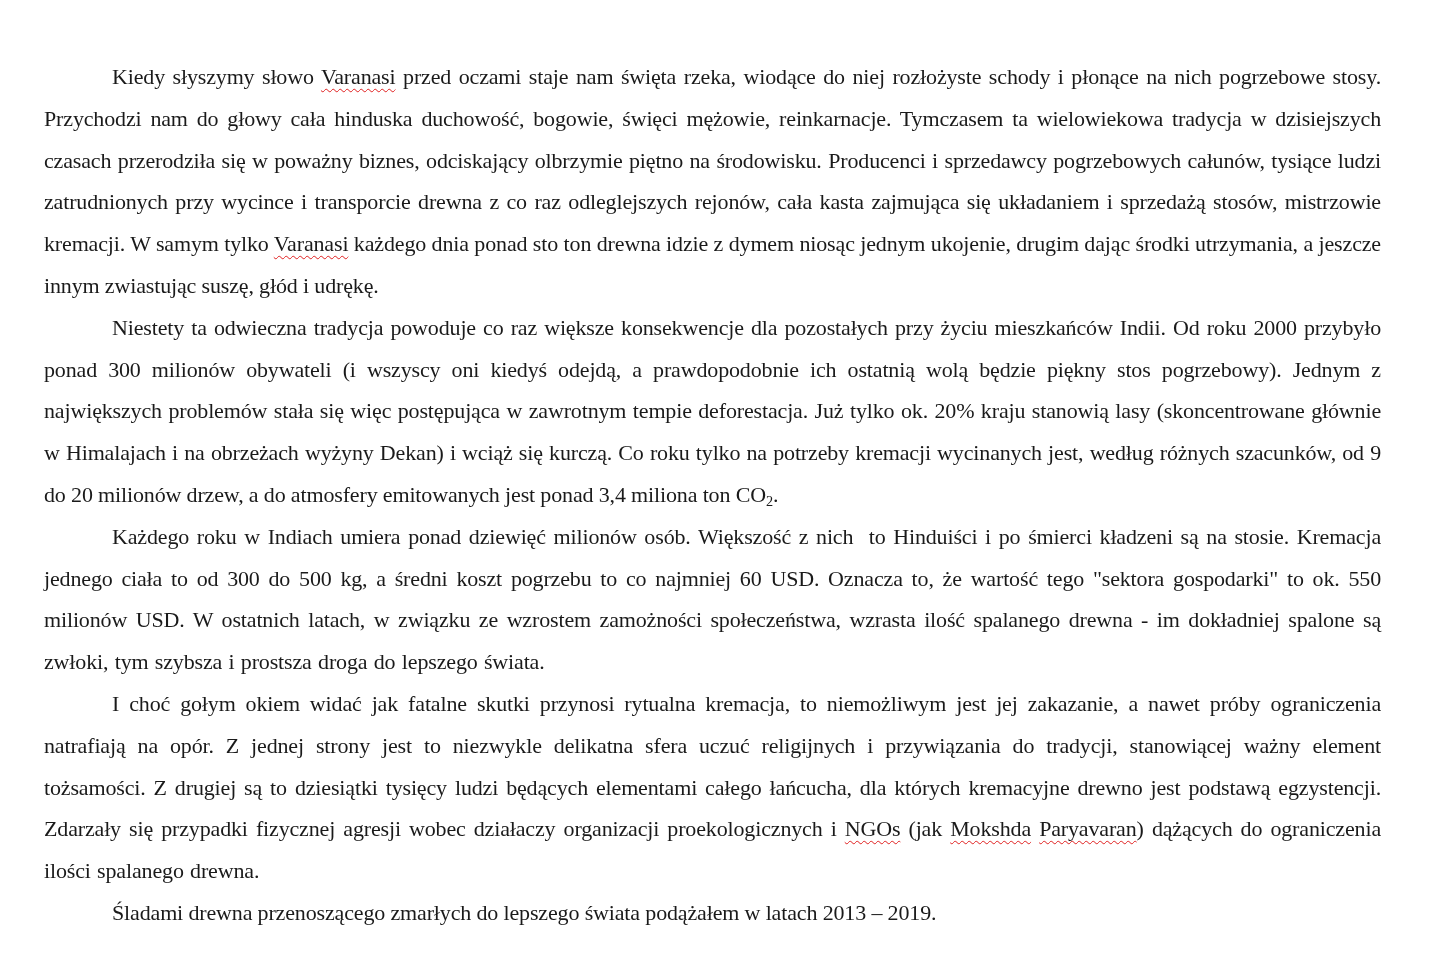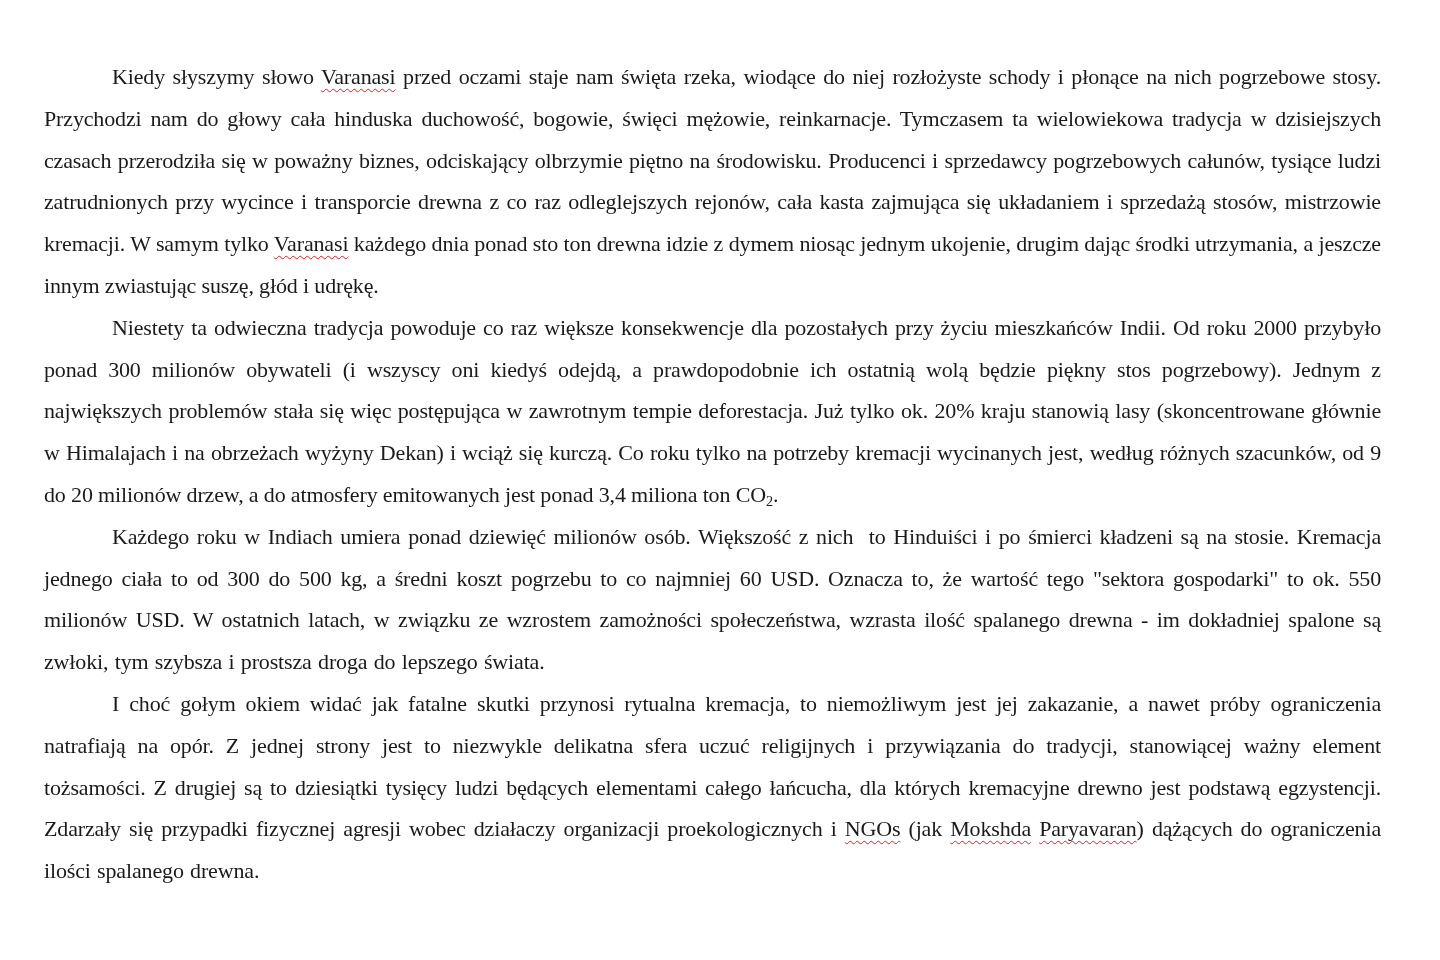--- a/index.html
+++ b/index.html
@@ -52,13 +52,16 @@
   </p>
   <p class="para">
     <span>Niestety ta odwieczna tradycja powoduje co raz większe konsekwencje dla pozostałych przy życiu mieszkańców Indii. Od roku 2000 przybyło ponad 300 milionów obywateli (i wszyscy oni kiedyś odejdą, a prawdopodobnie ich ostatnią wolą będzie piękny stos pogrzebowy). Jednym z największych problemów stała się więc postępująca w zawrotnym tempie deforestacja. Już tylko ok. 20% kraju stanowią lasy (skoncentrowane głównie w Himalajach i na obrzeżach wyżyny Dekan) i wciąż się kurczą. Co roku tylko na potrzeby kremacji wycinanych jest, według różnych szacunków, od 9 do 20 milionów drzew, a do atmosfery emitowanych jest ponad 3,4 miliona ton CO</span><sub>2</sub><span>.</span>
   </p>
   <p class="para spread">
     <span style="white-space: pre-wrap;">Każdego roku w Indiach umiera ponad dziewięć milionów osób. Większość z nich  to Hinduiści i po śmierci kładzeni są na stosie. Kremacja jednego ciała to od 300 do 500 kg, a średni koszt pogrzebu to co najmniej 60 USD. Oznacza to, że wartość tego "sektora gospodarki" to ok. 550 milionów USD. W ostatnich latach, w związku ze wzrostem zamożności społeczeństwa, wzrasta ilość spalanego drewna - im dokładniej spalone są zwłoki, tym szybsza i prostsza droga do lepszego świata.</span>
   </p>
   <p class="para spread">
     <span>I choć gołym okiem widać jak fatalne skutki przynosi rytualna kremacja, to niemożliwym jest jej zakazanie, a nawet próby ograniczenia natrafiają na opór. Z jednej strony jest to niezwykle delikatna sfera uczuć religijnych i przywiązania do tradycji, stanowiącej ważny element tożsamości. Z drugiej są to dziesiątki tysięcy ludzi będących elementami całego łańcucha, dla których kremacyjne drewno jest podstawą egzystencji. Zdarzały się przypadki fizycznej agresji wobec działaczy organizacji proekologicznych i </span><span class="spell">NGOs</span><span> (jak </span><span class="spell">Mokshda</span><span> </span><span class="spell">Paryavaran</span><span>) dążących do ograniczenia ilości spalanego drewna.</span>
   </p>
+  <p class="para">
+    <span>Śladami drewna przenoszącego zmarłych do lepszego świata podążałem w latach 2013 – 2019.</span>
+  </p>
 </div>
 
 </body></html>

